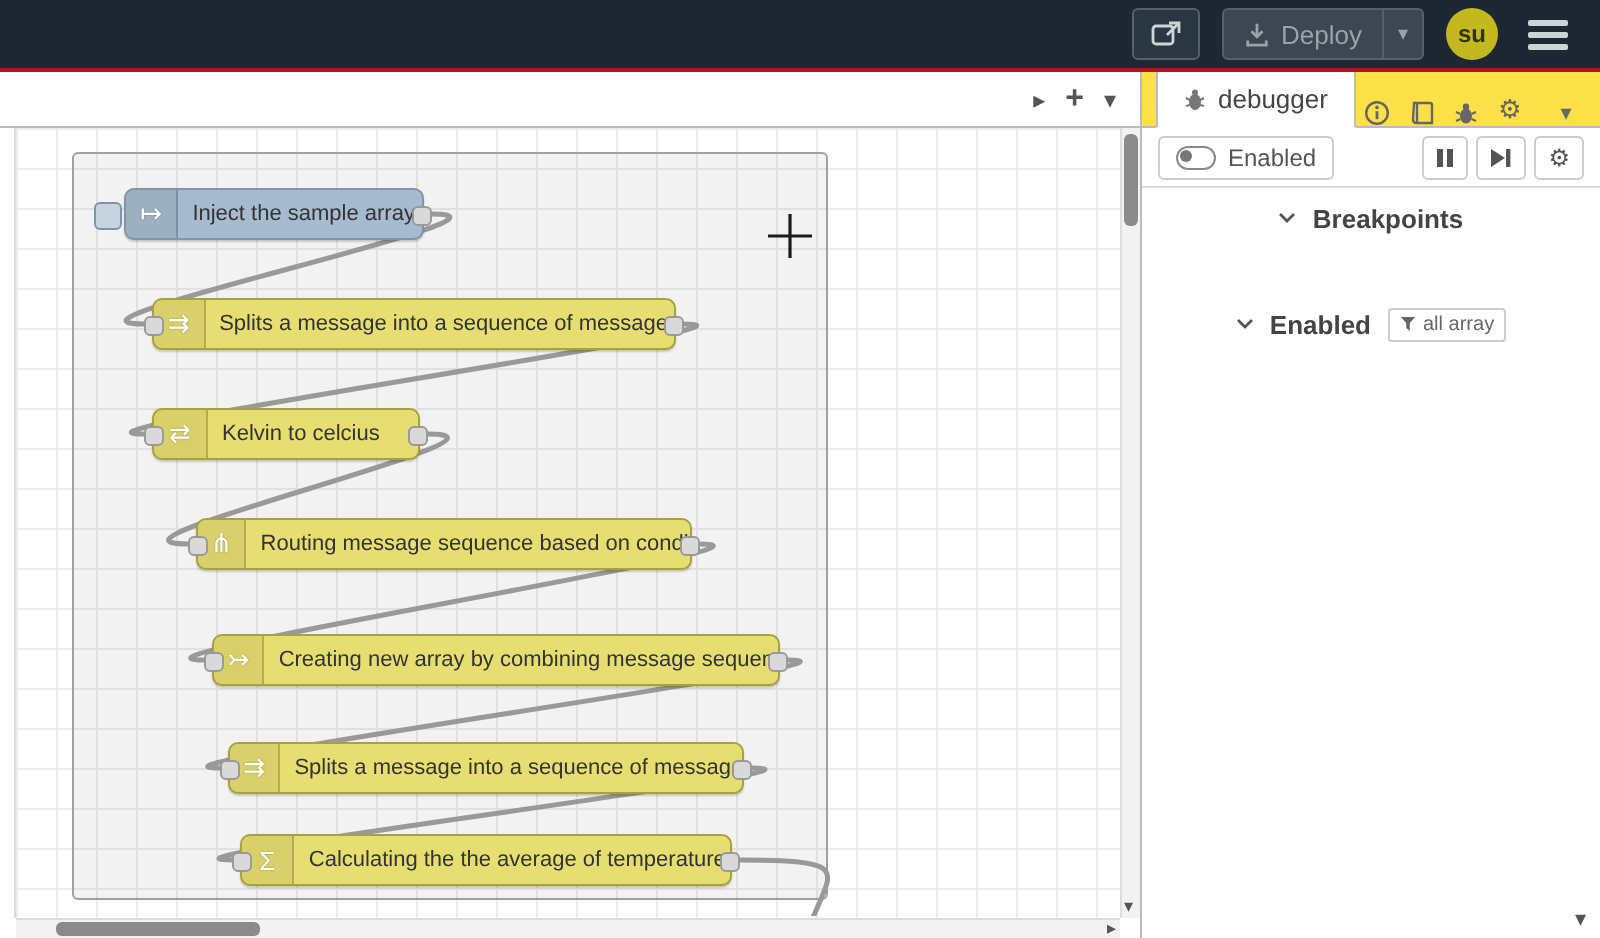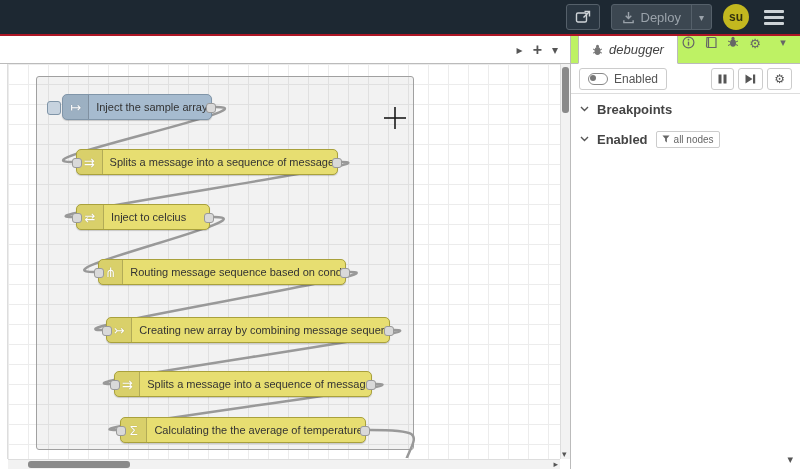--- a/index.html
+++ b/index.html
@@ -66,22 +66,22 @@
   .inject-btn{position:absolute;left:-16px;top:6px;width:14px;height:14px;border:1px solid;border-radius:3px;box-sizing:border-box;cursor:pointer;}
   .v-scroll{position:absolute;right:0;top:28px;bottom:10px;width:10px;background:#f2f2f2;border-left:1px solid #ddd;box-sizing:border-box;}
   .v-thumb{position:absolute;left:1px;top:3px;width:7px;height:46px;background:#8a8a8a;border-radius:3px;cursor:pointer;}
   .v-arrow{position:absolute;bottom:0;left:1px;font-size:9px;color:#555;}
   .h-scroll{position:absolute;left:8px;right:10px;bottom:0;height:10px;background:#f2f2f2;border-top:1px solid #ddd;box-sizing:border-box;}
   .h-thumb{position:absolute;top:1px;left:20px;width:102px;height:7px;background:#8a8a8a;border-radius:3px;cursor:pointer;}
   .h-arrow{position:absolute;right:2px;top:-1px;font-size:9px;color:#555;}
   
   .sidebar{position:absolute;left:570px;right:0;top:0;bottom:0;border-left:1px solid #bbb;box-sizing:border-box;background:#fff;}
   .side-tabbar{
-    height:28px;background:#bef264;border-bottom:1px solid #bbb;box-sizing:border-box;
-    display:flex;align-items:flex-start;padding-left:7px;font-style:italic;
+    height:28px;background:#fde047;border-bottom:1px solid #bbb;box-sizing:border-box;
+    display:flex;align-items:flex-end;padding-left:7px;
   }
   .side-tab{
     display:flex;align-items:center;gap:6px;height:28px;padding:0 13px;
     background:#fff;border:1px solid #bbb;border-top:none;border-bottom:1px solid #fff;
     box-sizing:border-box;color:#444;font-size:13px;cursor:pointer;position:relative;z-index:2;margin-bottom:-1px;
   }
   .side-ic{width:22px;text-align:center;color:#666;font-size:13px;cursor:pointer;display:inline-flex;justify-content:center;align-items:center;}
   .side-ic.caret{margin-left:auto;margin-right:6px;font-size:11px;}
   .side-toolbar{
     height:30px;display:flex;align-items:center;gap:4px;padding:0 8px;
@@ -89,21 +89,21 @@
   }
   .btn{
     border:1px solid #ccc;background:#fff;border-radius:3px;height:22px;box-sizing:border-box;
     display:inline-flex;align-items:center;gap:6px;padding:4px 8px;color:#555;font-size:12px;cursor:pointer;
     font-family:inherit;
   }
   .btn.icon-btn{padding:0 6px;}
   .spacer{flex:1;}
   .toggle{width:18px;height:10px;border:1px solid #888;border-radius:6px;position:relative;display:inline-block;}
   .toggle::before{content:"";position:absolute;left:1px;top:1px;width:6px;height:6px;border-radius:50%;background:#777;}
-  .section{display:flex;}
+  .section{display:flex;flex-direction:column;align-items:center;}
   .sec-head{
     height:30px;display:flex;align-items:center;gap:8px;padding:0 9px;
     color:#444;font-weight:bold;font-size:13px;cursor:pointer;background:#fff;
   }
   .sec-body{min-height:22px;border-bottom:1px solid #ddd;background:#fff;}
   .sec-body.grow{border-bottom:none;height:200px;}
   .mini-btn{
     margin-left:auto;display:inline-flex;align-items:center;gap:4px;
     border:1px solid #ccc;border-radius:2px;background:#fff;color:#666;
     font-size:10px;font-weight:normal;padding:2px 5px;cursor:pointer;font-family:inherit;
@@ -169,21 +169,21 @@
             <span class="port out"></span>
           </div>
           <div class="fnode" style="left: 68px; top: 85px; width: 262px; background: rgb(231, 222, 113); border-color: rgb(169, 161, 60);">
             <span class="nicon">⇉</span>
             <span class="nlabel">Splits a message into a sequence of messages.</span>
             <span class="port in"></span>
             <span class="port out"></span>
           </div>
           <div class="fnode" style="left: 68px; top: 140px; width: 134px; background: rgb(231, 222, 113); border-color: rgb(169, 161, 60);">
             <span class="nicon">⇄</span>
-            <span class="nlabel">Inject to celcius</span>
+            <span class="nlabel">Kelvin to celcius</span>
             <span class="port in"></span>
             <span class="port out"></span>
           </div>
           <div class="fnode" style="left: 90px; top: 195px; width: 248px; background: rgb(231, 222, 113); border-color: rgb(169, 161, 60);">
             <span class="nicon">⋔</span>
             <span class="nlabel">Routing message sequence based on condition</span>
             <span class="port in"></span>
             <span class="port out"></span>
           </div>
           <div class="fnode" style="left: 98px; top: 253px; width: 284px; background: rgb(231, 222, 113); border-color: rgb(169, 161, 60);">
@@ -295,21 +295,21 @@
     <div class="section">
       <div class="sec-head">
         <svg class="ic" width="9" height="6" viewBox="0 0 9 6">
           <polyline points="1,1 4.5,4.5 8,1" fill="none" stroke="#555" stroke-width="1.4"></polyline>
         </svg>
         <span>Enabled</span>
         <button class="mini-btn">
           <svg class="ic" width="8" height="8" viewBox="0 0 9 9">
             <path d="M0.5 0.5 h8 L5.5 4 v4.5 L3.5 6.8 V4 Z" fill="#666"></path>
           </svg>
-          <span>all nodes</span>
+          <span>all array</span>
         </button>
       </div>
       <div class="sec-body grow"></div>
     </div>
 
     <span class="side-bottom-caret">▾</span>
   </div>
 </div>
 
 </body></html>

